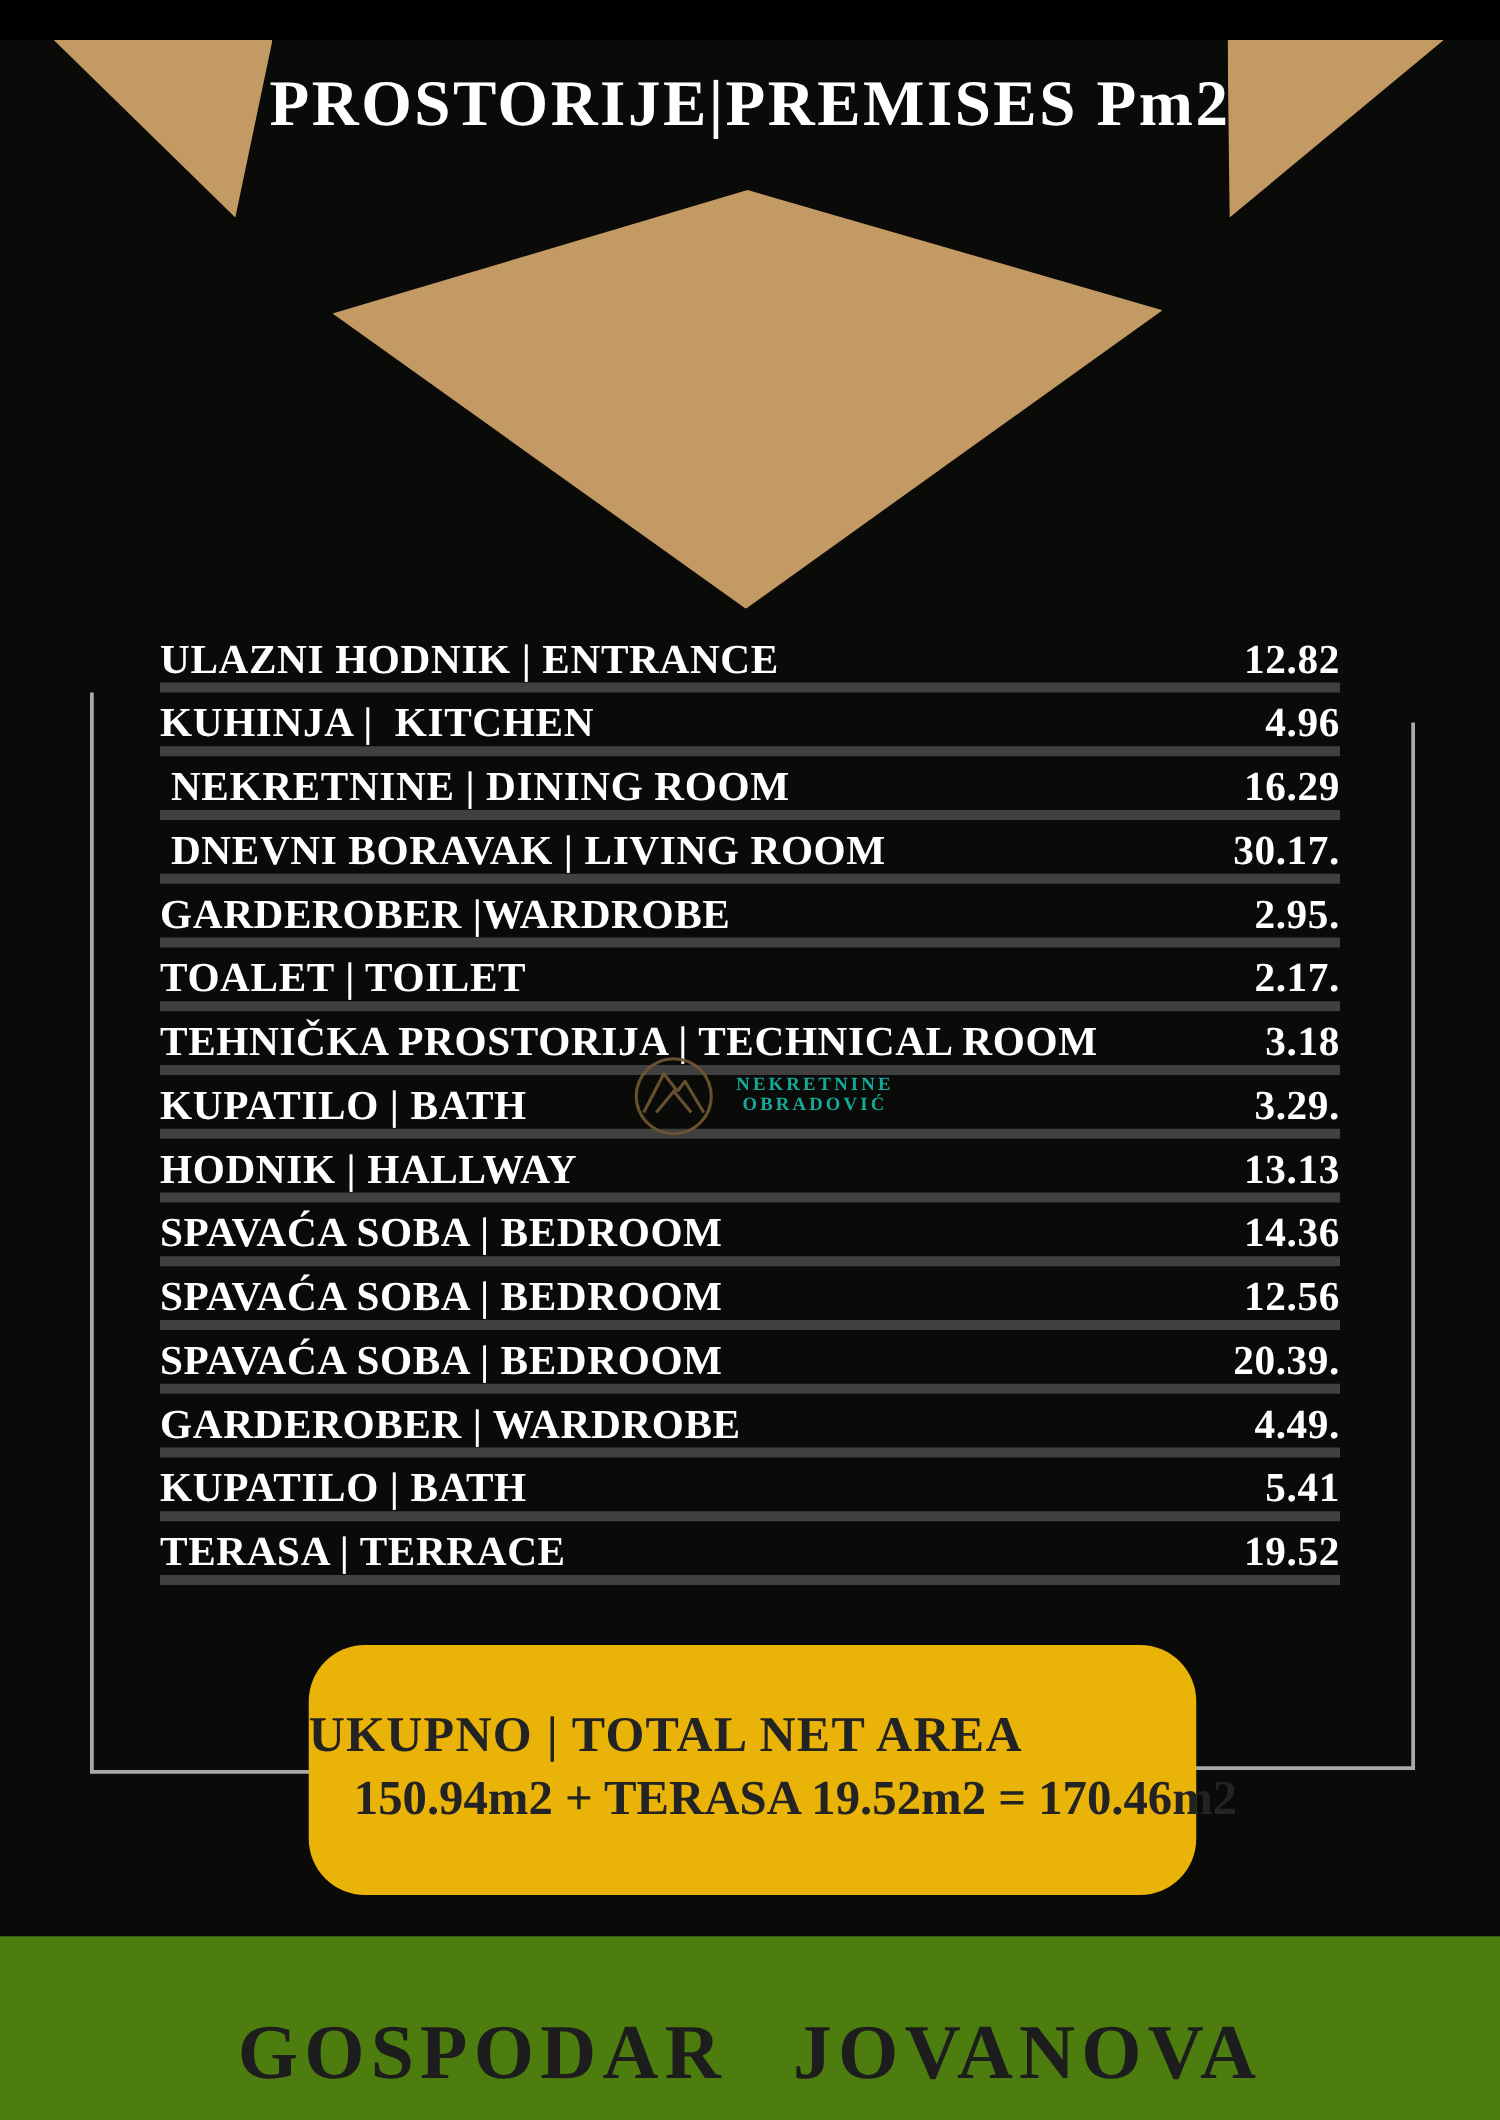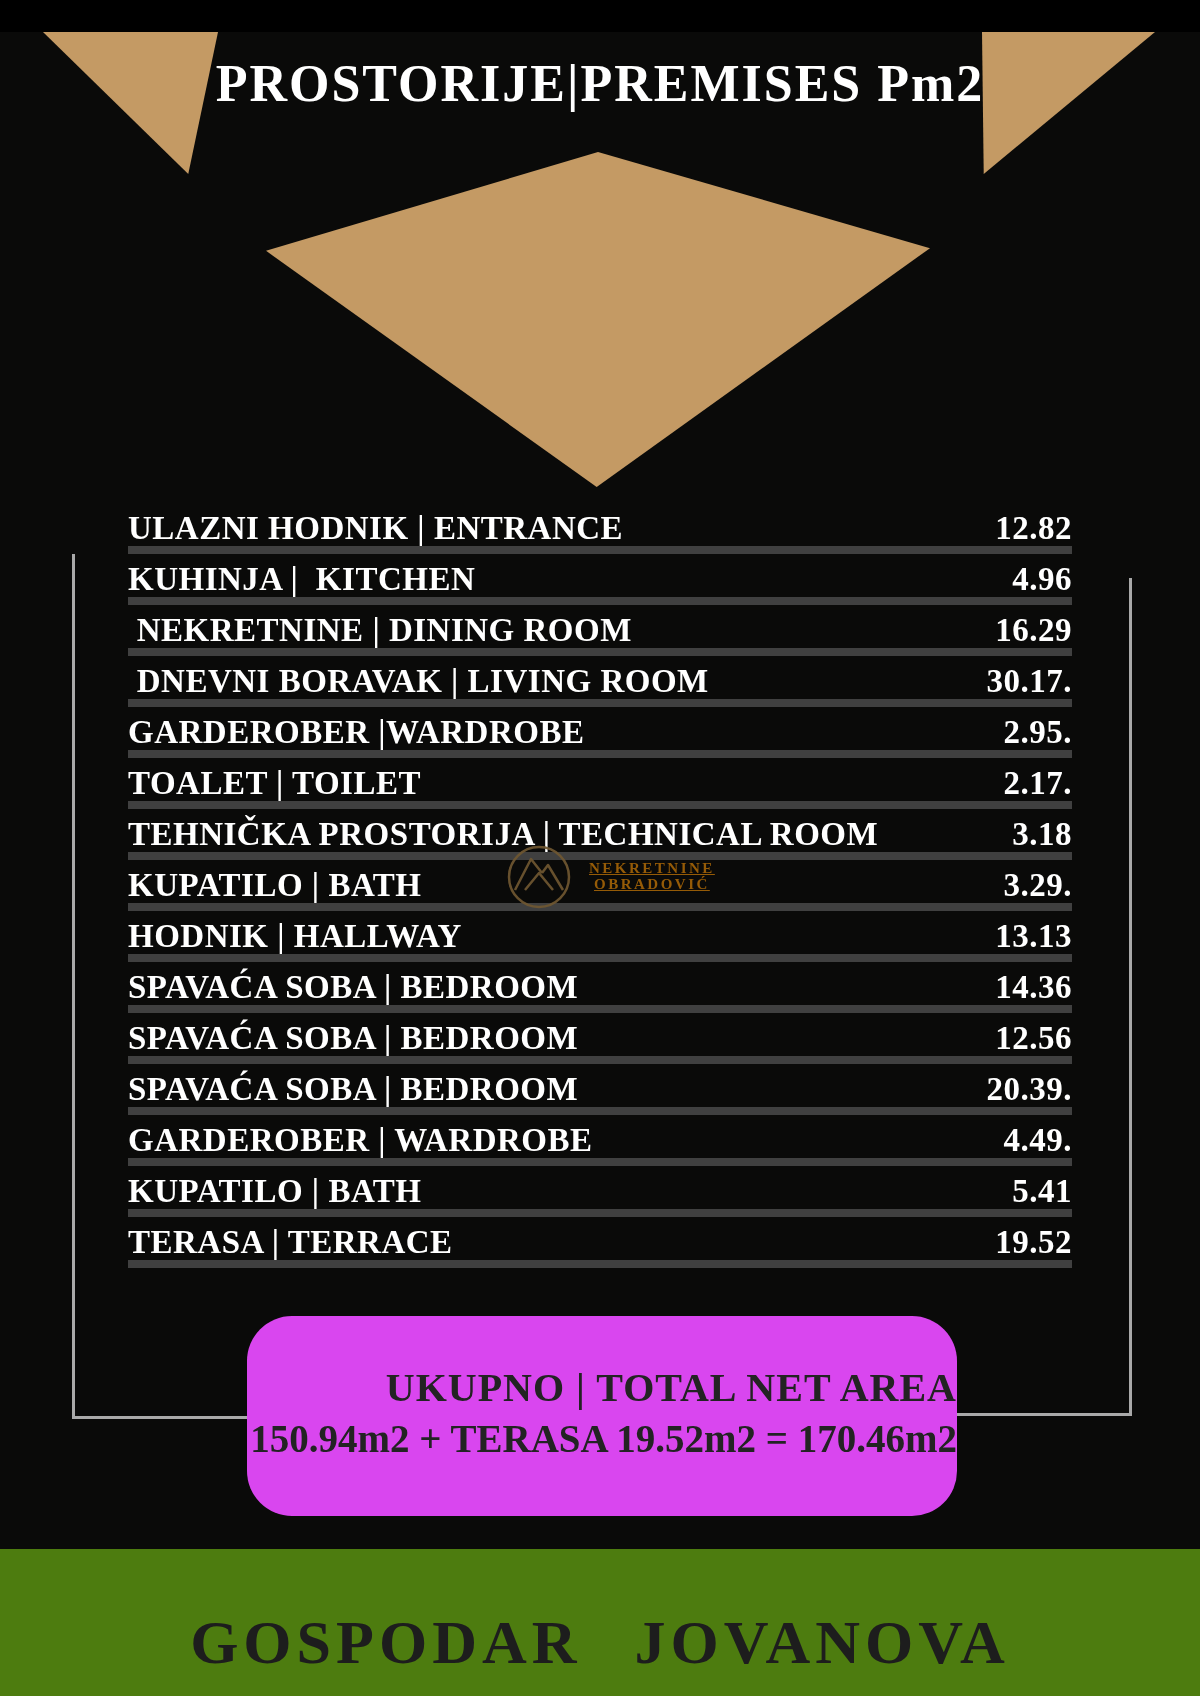--- a/index.html
+++ b/index.html
@@ -43,31 +43,31 @@
     color:#ffffff;font-size:33px;font-weight:700;letter-spacing:0.5px;
   }
   .room-label{white-space:pre;line-height:1.1;}
   .room-area{white-space:pre;line-height:1.1;}
   
   .watermark{
     position:absolute;left:505px;top:810px;
     display:flex;align-items:center;gap:16px;
     opacity:0.92;
   }
-  .wm-text{color:#a16207;font-size:15px;letter-spacing:2.5px;
-    text-align:center;line-height:1.1;font-weight:700;text-decoration:underline;}
+  .wm-text{color:#14b8a6;font-size:15px;letter-spacing:2.5px;
+    text-align:center;line-height:1.1;font-weight:700;}
   
   .total-box{
     position:absolute;left:247px;top:1284px;width:710px;height:200px;
-    background:#d946ef;border-radius:45px;
+    background:#eab308;border-radius:45px;
     box-sizing:border-box;padding-top:46px;
-    text-align:right;color:#232323;
+    text-align:left;color:#232323;
   }
   .total-line1{font-size:40px;font-weight:700;letter-spacing:1px;line-height:51px;white-space:pre;}
-  .total-line2{font-size:39px;font-weight:700;letter-spacing:0;line-height:51px;white-space:pre;}
+  .total-line2{font-size:39px;font-weight:700;letter-spacing:0;line-height:51px;white-space:pre;padding-left:36px;}
   
   .band{
     position:absolute;left:0;top:1517px;width:1200px;height:179px;
     background:#4d7c0f;
   }
   .band-text{
     position:absolute;left:0;top:58px;width:100%;
     text-align:center;color:#1d1d1d;
     font-size:62px;font-weight:700;letter-spacing:5px;
     white-space:pre;word-spacing:6px;

